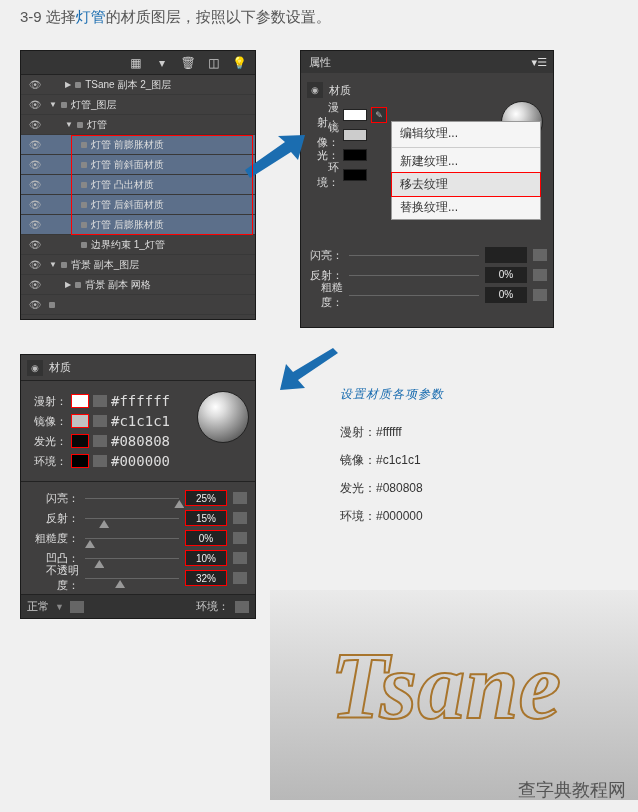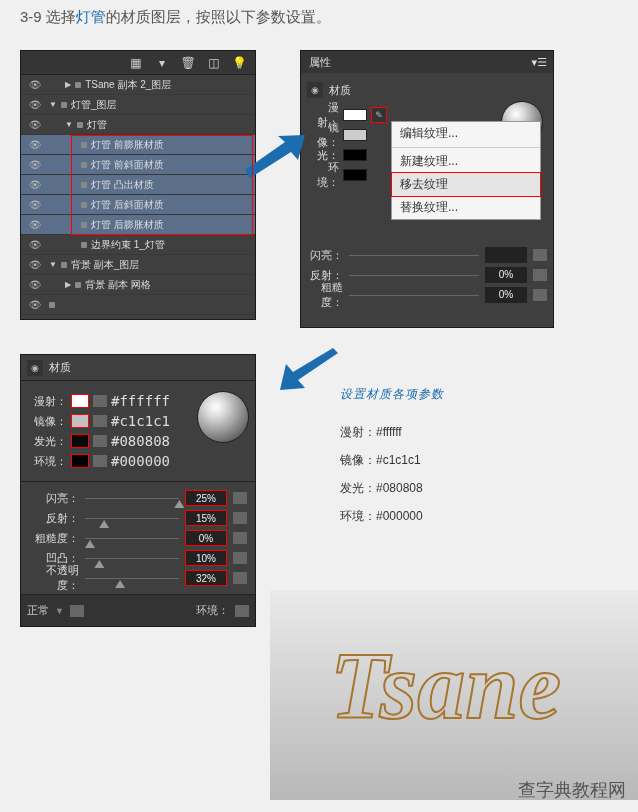--- a/index.html
+++ b/index.html
@@ -42,21 +42,21 @@
 .panel-props2 { position: absolute; left: 20px; top: 354px; width: 236px; }
 .props2-header { display: flex; align-items: center; gap: 6px; height: 26px; padding: 0 6px; border-bottom: 1px solid #222; }
 .mat-list { padding: 4px 6px; }
 .sphere-preview { width: 42px; height: 42px; background: radial-gradient(circle at 35% 30%, #fff, #ddd 20%, #888 60%, #333); border-radius: 50%; border: 1px solid #222; }
 .sphere-preview-big { width: 52px; height: 52px; }
 .param-row { display: flex; align-items: center; height: 20px; gap: 4px; }
 .param-label { width: 34px; text-align: right; color: #ddd; font-size: 11px; }
 .param-swatch { width: 18px; height: 14px; border: 1px solid #222; }
 .red-swatch { border: 1px solid #ff0000; }
 .param-hex { color: #ddd; font-size: 14px; font-family: monospace; }
-.bottom-dropdown { background: #333; height: 32px; display: flex; align-items: center; padding: 0 6px; gap: 6px; border-top: 1px solid #222; }
+.bottom-dropdown { background: #333; height: 24px; display: flex; align-items: center; padding: 0 6px; gap: 6px; border-top: 1px solid #222; }
 .arrow-svg { position: absolute; }
 .params-text { position: absolute; left: 340px; top: 360px; font-family: SimSun, serif; font-size: 12px; line-height: 28px; color: #333; margin-top: 20px; }
 .params-text .title-blue { color: #1b6db0; font-style: italic; letter-spacing: 1px; }
 .watermark { position: absolute; right: 12px; bottom: 10px; font-size: 14px; color: #666; text-align: right; }
 .watermark .cn { font-size: 18px; color: #555; }
 .tsane-bg { position: absolute; left: 270px; top: 590px; width: 380px; height: 210px; background: linear-gradient(180deg, #eaeaea, #d5d5d5 40%, #b8b8b8); overflow: hidden; }
 .tsane-text { position: absolute; left: 60px; top: 40px; font-size: 96px; font-weight: bold; font-style: italic; color: transparent; -webkit-text-stroke: 2px #a8752d; font-family: Georgia, serif; }
 .dropdown-opt { color: #ccc; font-size: 11px; }
 </style>
 </head>

